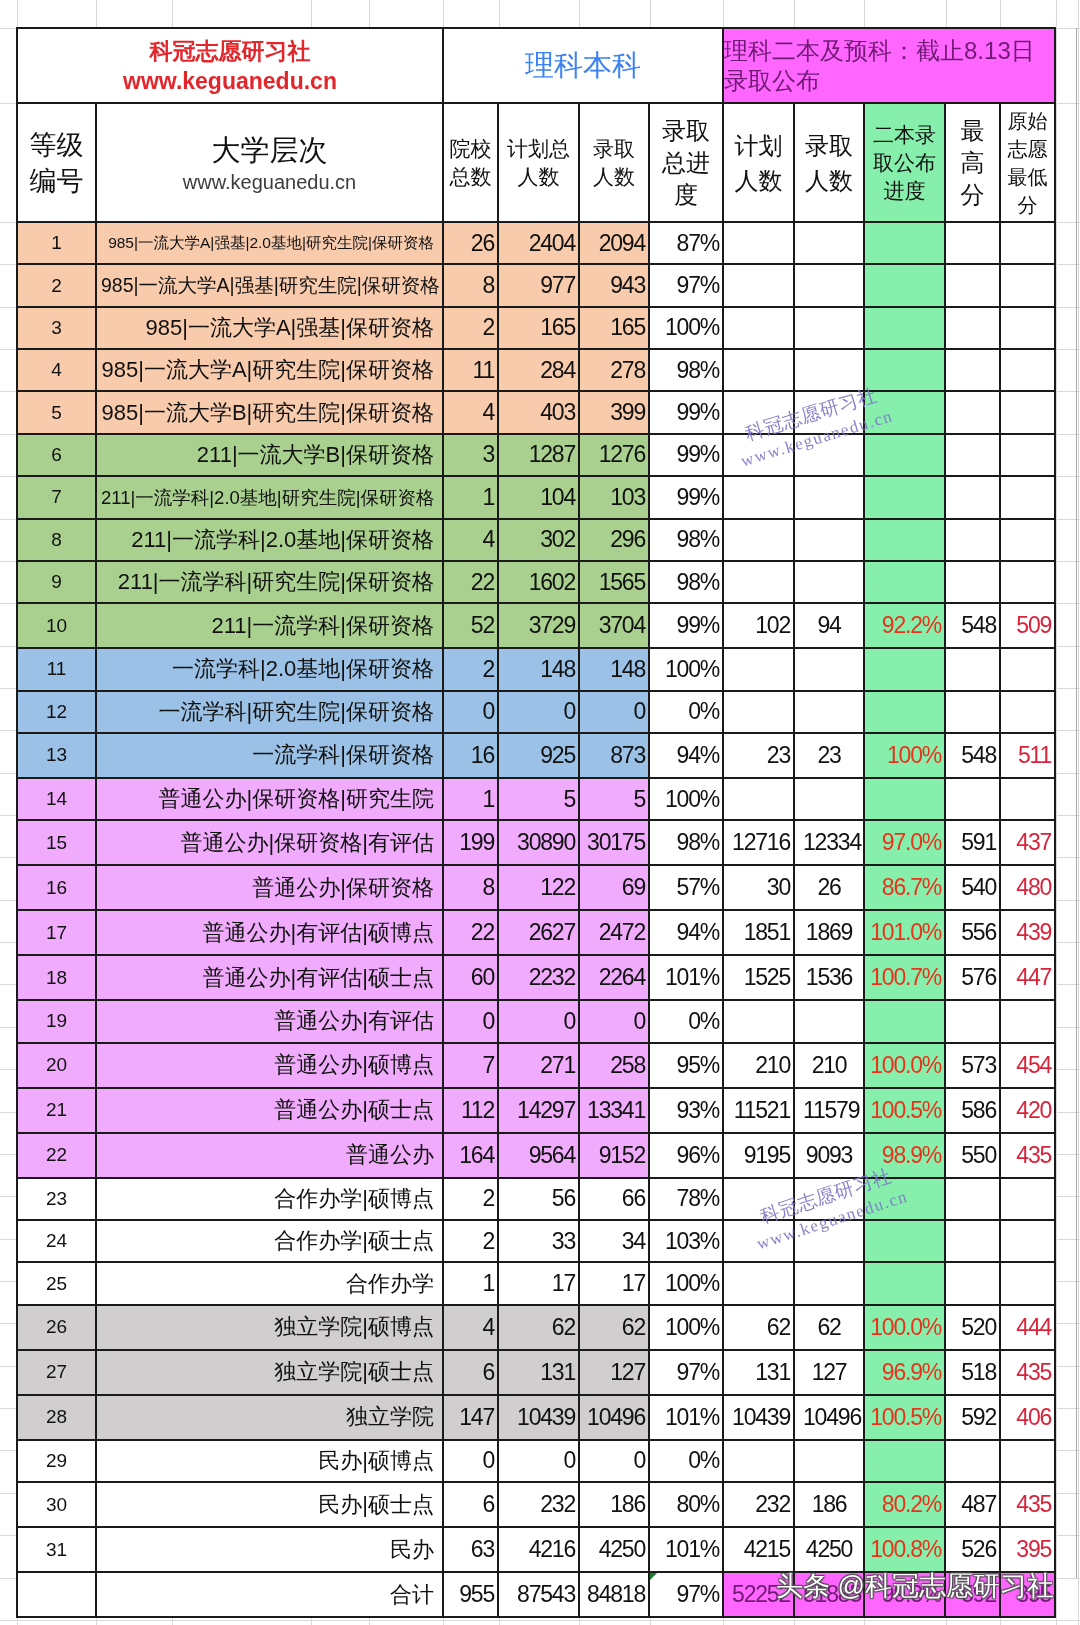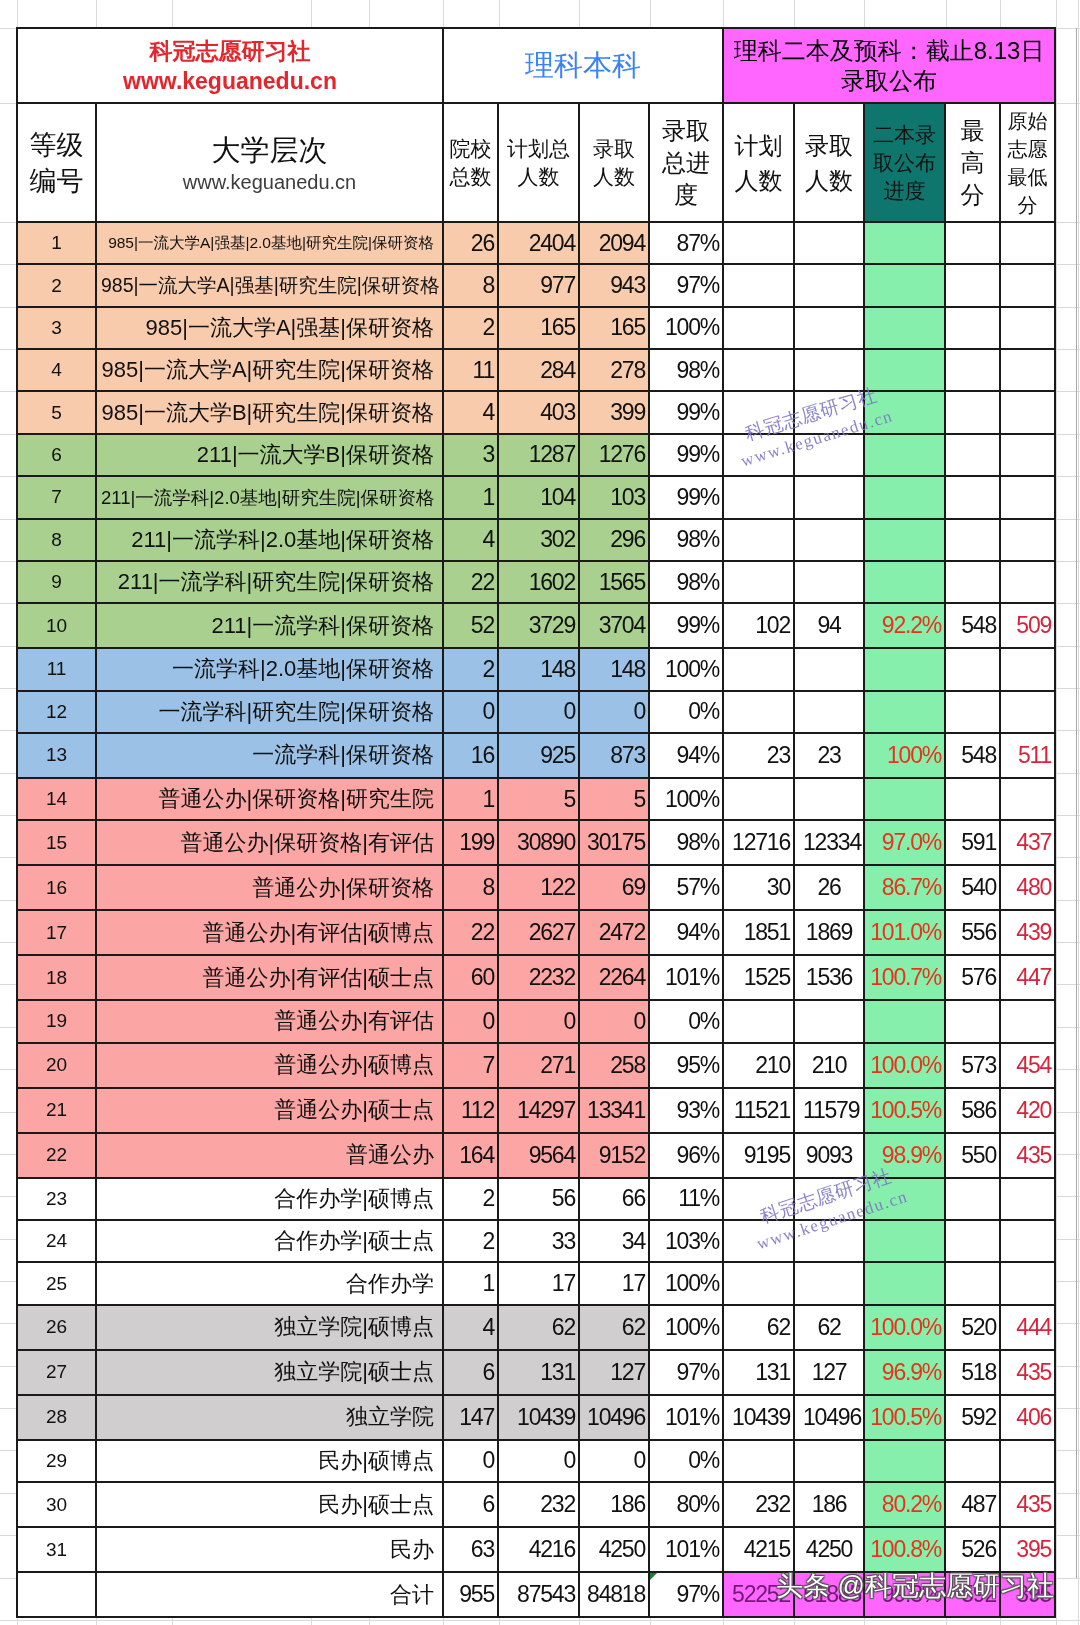--- a/index.html
+++ b/index.html
@@ -27,23 +27,23 @@
 .sheet-rows{position:absolute;left:0;top:222px;width:1080px;height:1403px;background:repeating-linear-gradient(to bottom,#d9d9d9 0,#d9d9d9 1px,transparent 1px,transparent 42.36px)}
 .edge{position:absolute;left:1076px;top:28px;width:1px;height:1550px;background:#a8a8a8}
 table.sheet{position:absolute;left:16px;top:27px;width:1040px;border-collapse:collapse;table-layout:fixed;background:#fff}
 .sheet td{border:2px solid #1a1a1a;vertical-align:middle;white-space:nowrap;overflow:hidden}
 tr.h1{height:75px}
 tr.h2{height:119px}
 tr.r{height:42.36px}
 .org{color:#e3262c;font-weight:bold;font-size:23px;line-height:30px;text-align:center}
 .sec{font-size:29px;text-align:center;color:#3b82f6}
 .mag{background:#ff66ff}
-.sec2{color:#000000;font-size:24px;line-height:30px;text-align:center}
+.sec2{color:#701a75;font-size:24px;line-height:30px;text-align:left}
 .h2 td{text-align:center;padding:0 1px;white-space:normal;color:#111}
-.h2 td.yel{background:#0f766e}
+.h2 td.yel{background:#86efac}
 .f20{font-size:20px;line-height:28px}
 .f21{font-size:21px;line-height:28px}
 .f24{font-size:24px;line-height:32px}
 .f24b{font-size:24px;line-height:35px}
 .f27{font-size:27px;line-height:36px}
 .hred{color:#e8441c}
 .hred2{color:#e0202e}
 .t1{font-size:29px;line-height:38px}
 .t2{font-size:20px;line-height:26px;color:#3c3c3c}
 .r td{font-size:23px;letter-spacing:-1.2px;text-align:right;padding:0 3px 0 0}
@@ -51,21 +51,21 @@
 .r td:nth-child(2){text-align:right;font-size:22px;letter-spacing:0;padding:0 8px 0 4px}
 .r td:nth-child(8){text-align:center;padding:8px}
 .r td:nth-child(9){background:#86efac;color:#e8341c}
 .r td:nth-child(11){color:#d9233a}
 .s1 td:nth-child(2){font-size:15.5px}
 .s2 td:nth-child(2){font-size:19.5px}
 .s7 td:nth-child(2){font-size:18.5px}
 .g985 td:nth-child(-n+5){background:#f8cbad}
 .g211 td:nth-child(-n+5){background:#a9d08e}
 .g1st td:nth-child(-n+5){background:#9bc2e6}
-.gpub td:nth-child(-n+5){background:#fca5a5}
+.gpub td:nth-child(-n+5){background:#f0abfc}
 .gind td:nth-child(-n+5){background:#d0cece}
 .r.total td:nth-child(n+7){background:#ff66ff;color:#701a75}
 .tri{position:relative}
 .tri::before{content:"";position:absolute;left:0;top:0;border-top:7px solid #1e7b34;border-right:7px solid transparent}
 .wm{position:absolute;transform-origin:0 0;color:#7d76c6;opacity:.9;white-space:nowrap;pointer-events:none}
 .wm1{font-family:"Liberation Serif","DejaVu Serif",serif;font-size:19px;line-height:26px;letter-spacing:.5px}
 .wm2{font-family:"Liberation Serif","DejaVu Serif",serif;font-size:17px;line-height:24px;letter-spacing:1.5px;margin-left:-12px}
 .tt{position:absolute;left:776px;top:1569px;font-size:27px;line-height:34px;color:#fff;white-space:nowrap;
 text-shadow:0 0 1px #333,1px 1px 1px #555,-1px -1px 1px #555,1px -1px 1px #555,-1px 1px 1px #555}
 </style>
@@ -439,21 +439,21 @@
 <td>98.9%</td>
 <td>550</td>
 <td>435</td>
 </tr>
 <tr class="r">
 <td>23</td>
 <td>合作办学|硕博点</td>
 <td>2</td>
 <td>56</td>
 <td>66</td>
-<td>11%</td>
+<td>78%</td>
 <td></td>
 <td></td>
 <td></td>
 <td></td>
 <td></td>
 </tr>
 <tr class="r">
 <td>24</td>
 <td>合作办学|硕士点</td>
 <td>2</td>

